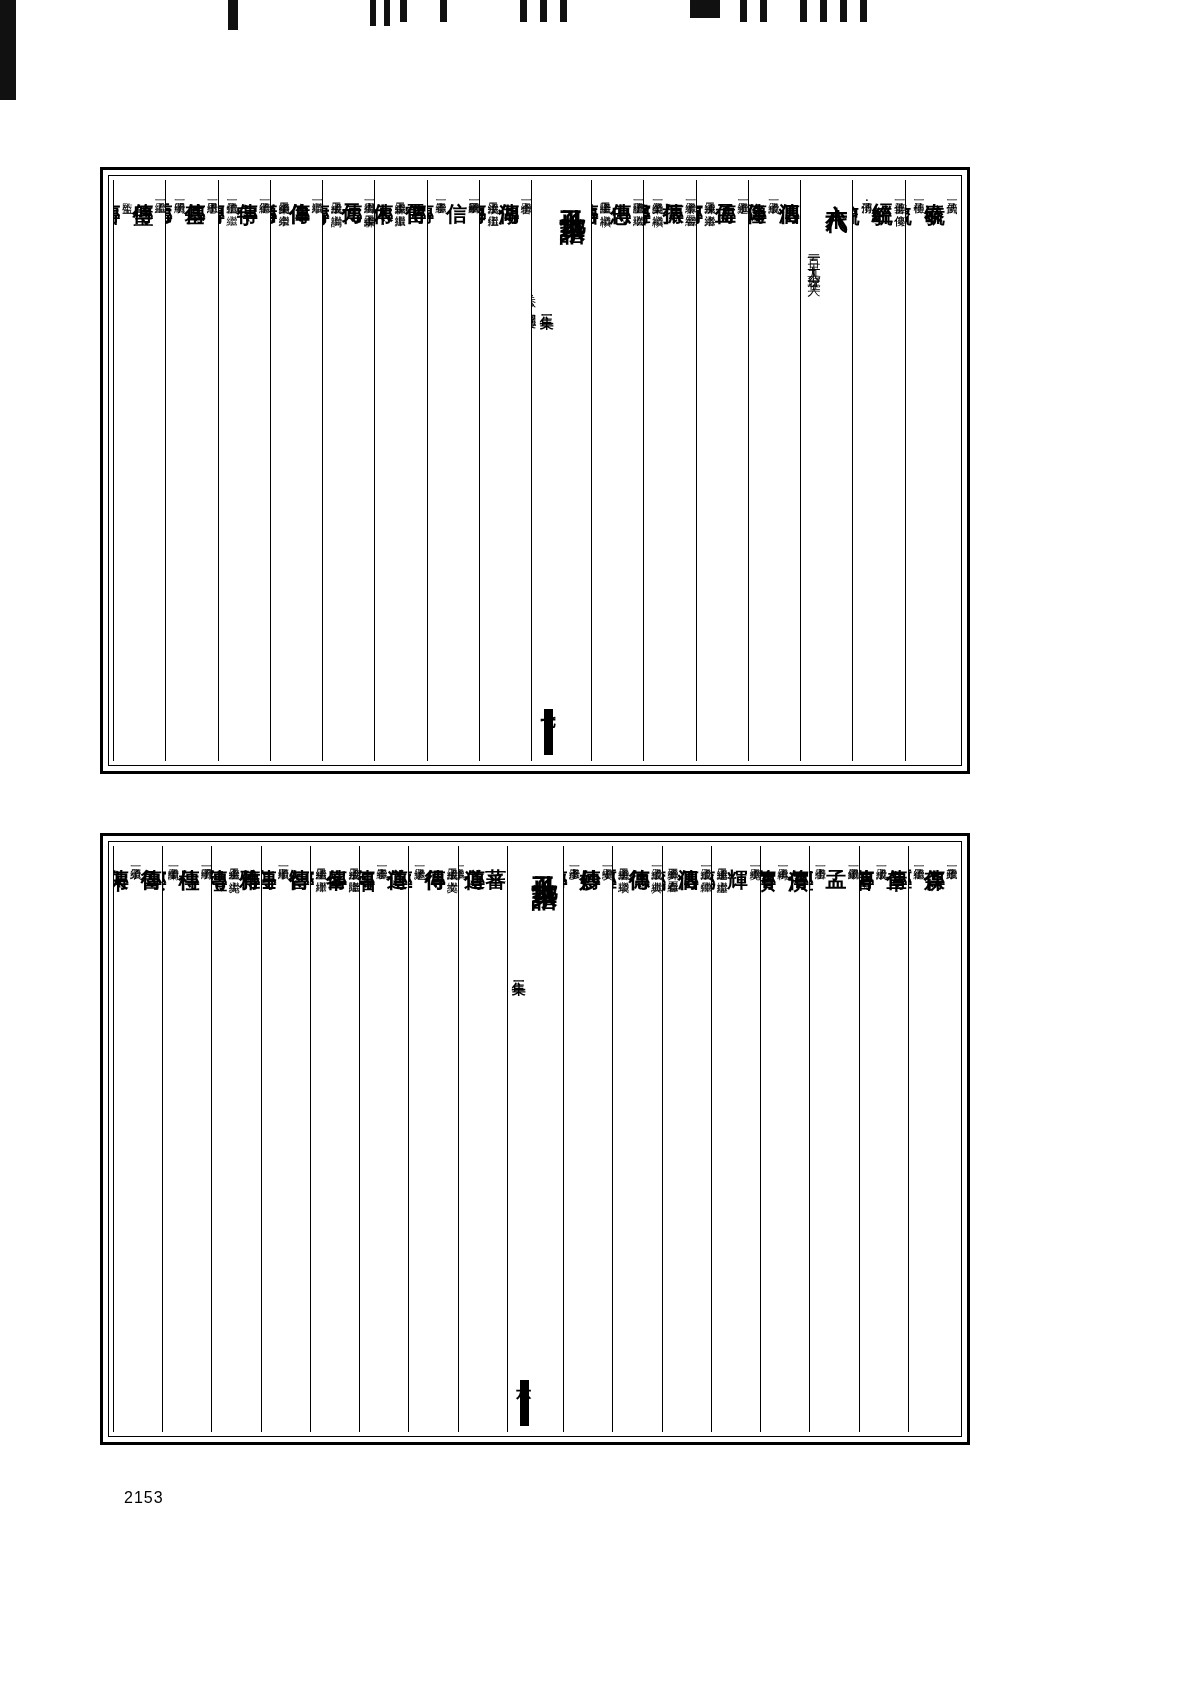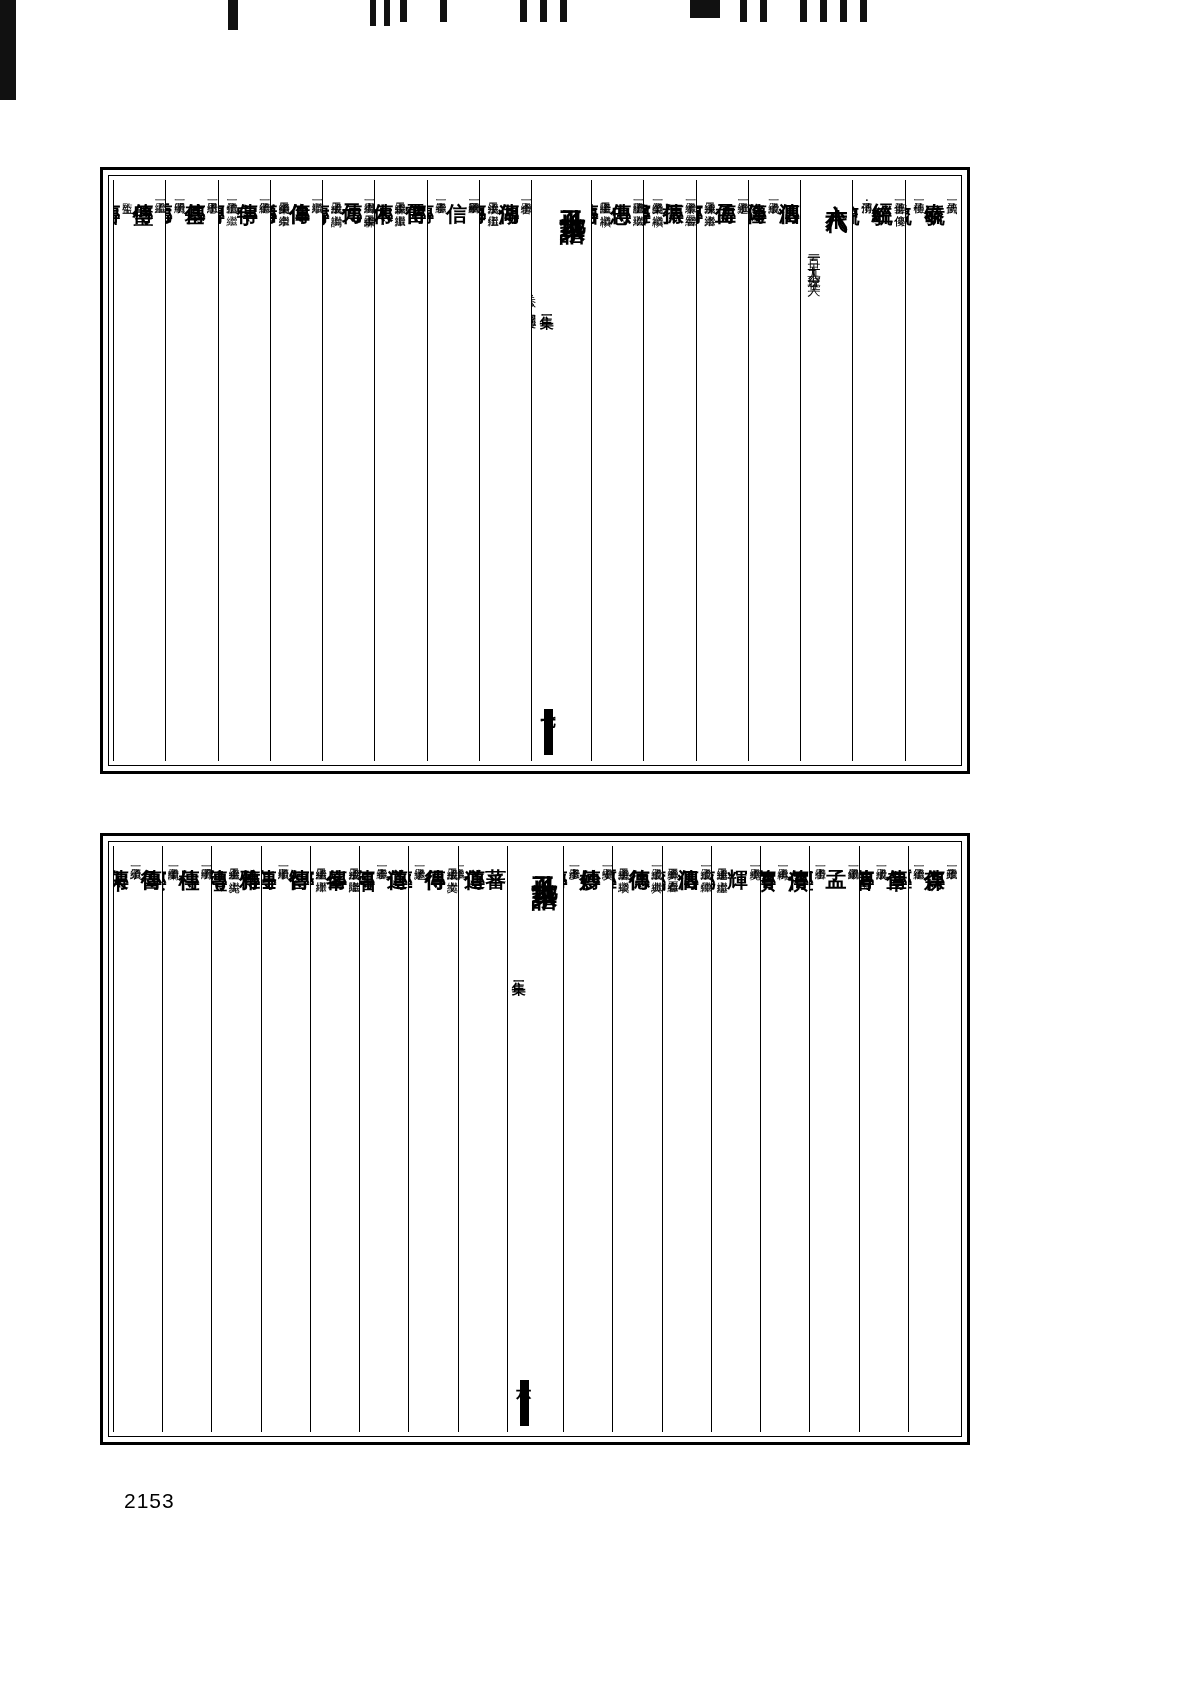--- a/index.html
+++ b/index.html
@@ -155,21 +155,21 @@
     font-size: 13px;
     letter-spacing: 3px;
     padding-top: 60px;
   }
 
   .folio {
     position: absolute;
     left: 124px;
     top: 1489px;
     font-family: "Liberation Sans", sans-serif;
-    font-size: 21px;
+    font-size: 16px;
     letter-spacing: 1px;
     color: #000;
   }
 </style>
 </head>
 <body>
 
 <div id="artifacts">
     <div class="scan-artifact" style="left: 0px; top: 0px; width: 16px; height: 100px;"></div>
     <div class="scan-artifact" style="left: 228px; top: 0px; width: 10px; height: 30px;"></div>

